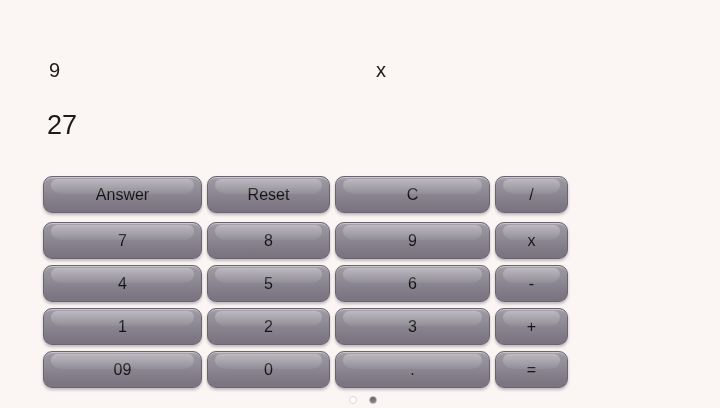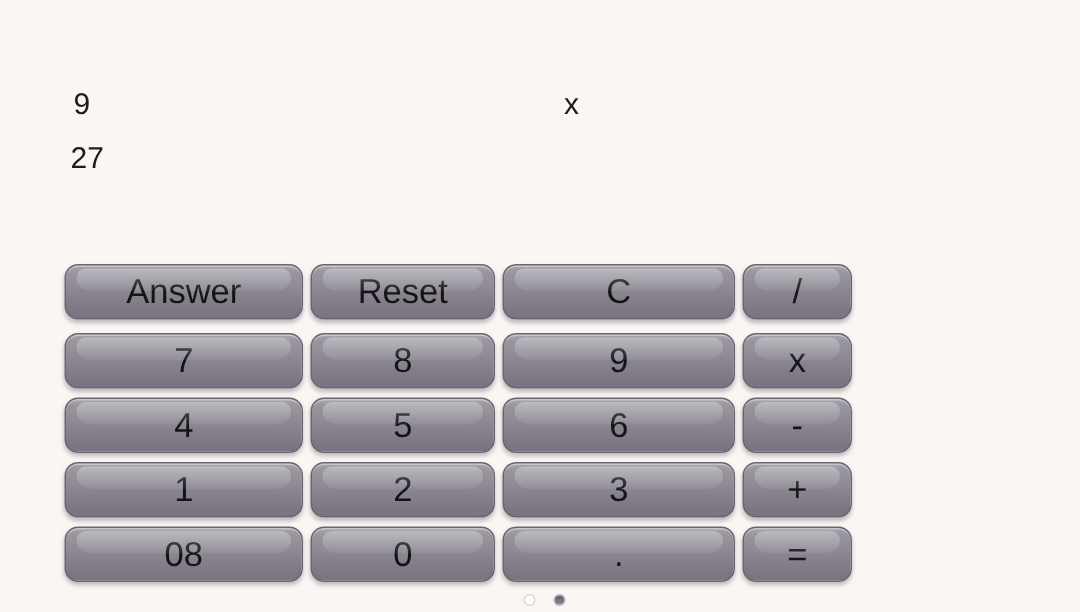--- a/index.html
+++ b/index.html
@@ -17,21 +17,21 @@
 
   
   .disp {
     position: absolute;
     color: #1c1c1c;
     line-height: 1;
     white-space: pre;
   }
   .disp-operand  { left: 49px;  top: 60px;  font-size: 20px; }
   .disp-operator { left: 376px; top: 60px;  font-size: 20px; }
-  .disp-result   { left: 47px;  top: 96px; font-size: 20px; }
+  .disp-result   { left: 47px;  top: 112px; font-size: 27px; }
 
   
   .keypad {
     position: absolute;
     left: 43px; top: 176px;
     width: 557px;
   }
   .krow { display: flex; gap: 5px; margin-bottom: 6px; }
   .krow.first { margin-bottom: 9px; }
 
@@ -41,21 +41,21 @@
     box-sizing: border-box;
     border: 1px solid #69646f;
     border-radius: 9px;
     background: linear-gradient(180deg,
       #aaa6af 0%, #9a96a0 12%, #908c96 38%,
       #85808c 62%, #7c7783 85%, #797480 100%);
     box-shadow: 0 2px 3px rgba(90, 84, 98, 0.38),
                 inset 0 1px 0 rgba(255,255,255,0.38);
     display: flex; align-items: center; justify-content: center;
     font-family: "Liberation Sans", sans-serif;
-    font-size: 23px;
+    font-size: 16px;
     color: #141414;
     cursor: pointer;
     padding: 16px;
     user-select: none;
   }
   .btn::before {
     content: "";
     position: absolute;
     left: 7px; right: 7px; top: 2px;
     height: 15px;
@@ -123,21 +123,21 @@
     </div>
 
     <div class="krow">
       <button class="btn c0">1</button>
       <button class="btn c1">2</button>
       <button class="btn c2">3</button>
       <button class="btn c3">+</button>
     </div>
 
     <div class="krow">
-      <button class="btn c0">08</button>
+      <button class="btn c0">09</button>
       <button class="btn c1">0</button>
       <button class="btn c2">.</button>
       <button class="btn c3">=</button>
     </div>
 
   </div>
 
   <div class="dots">
     <div class="dot dot-inactive"></div>
     <div class="dot dot-active"></div>

